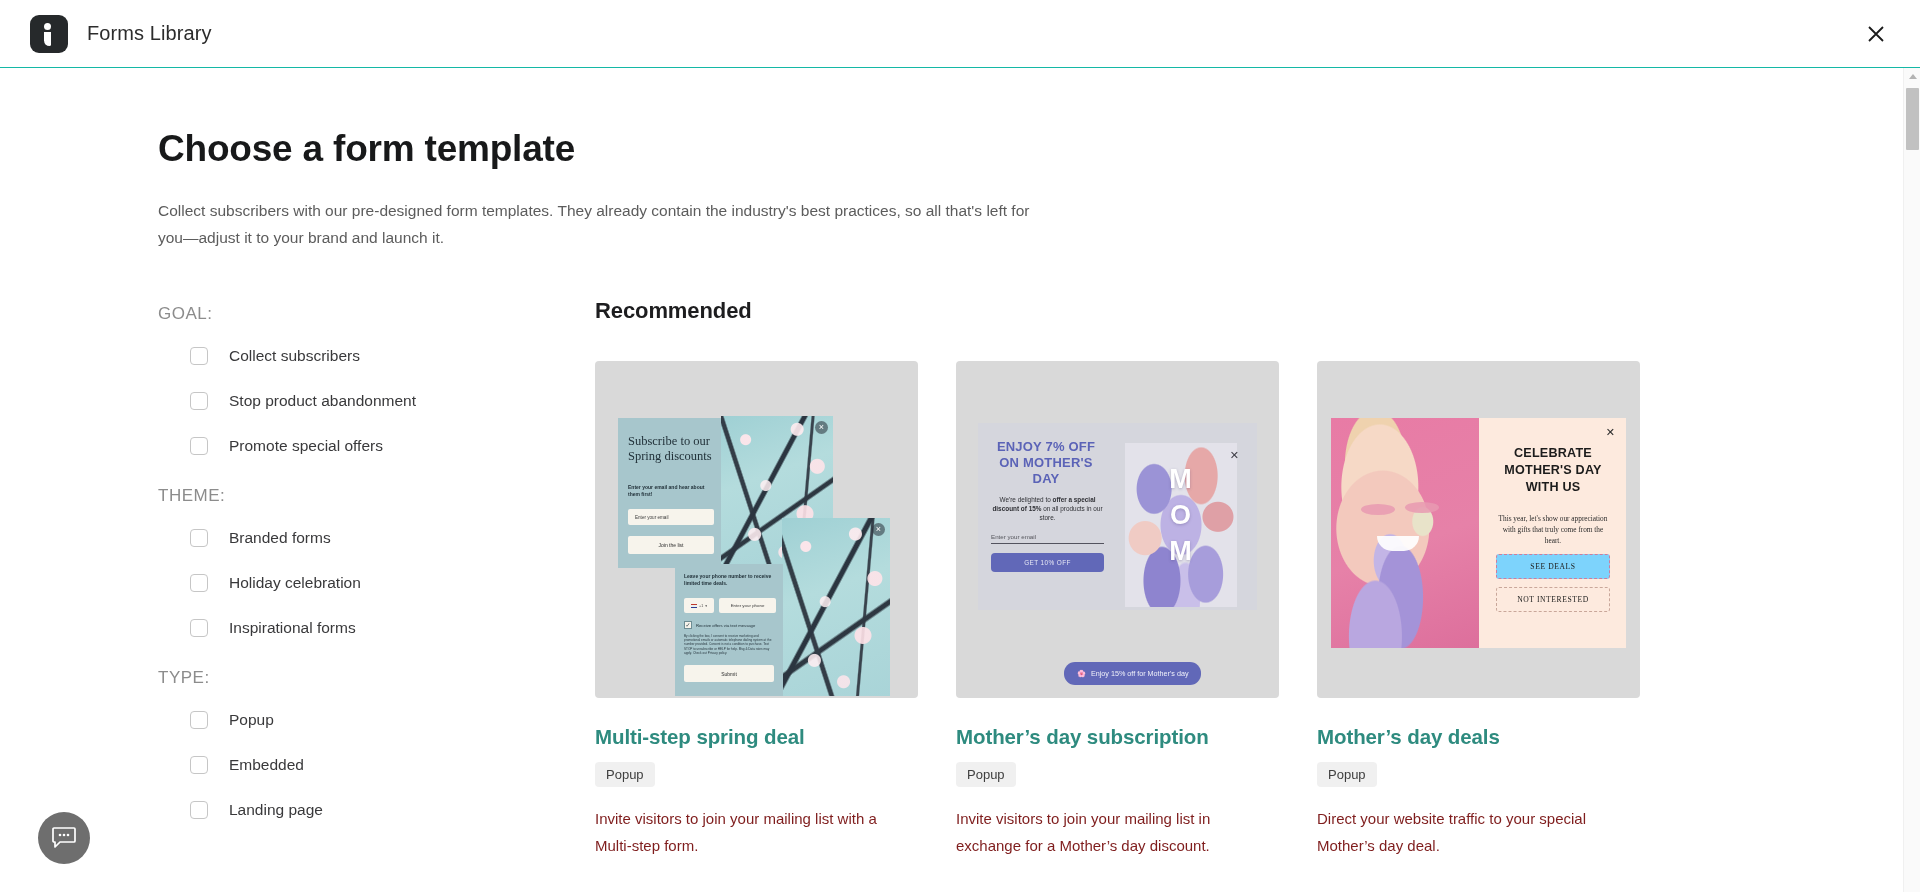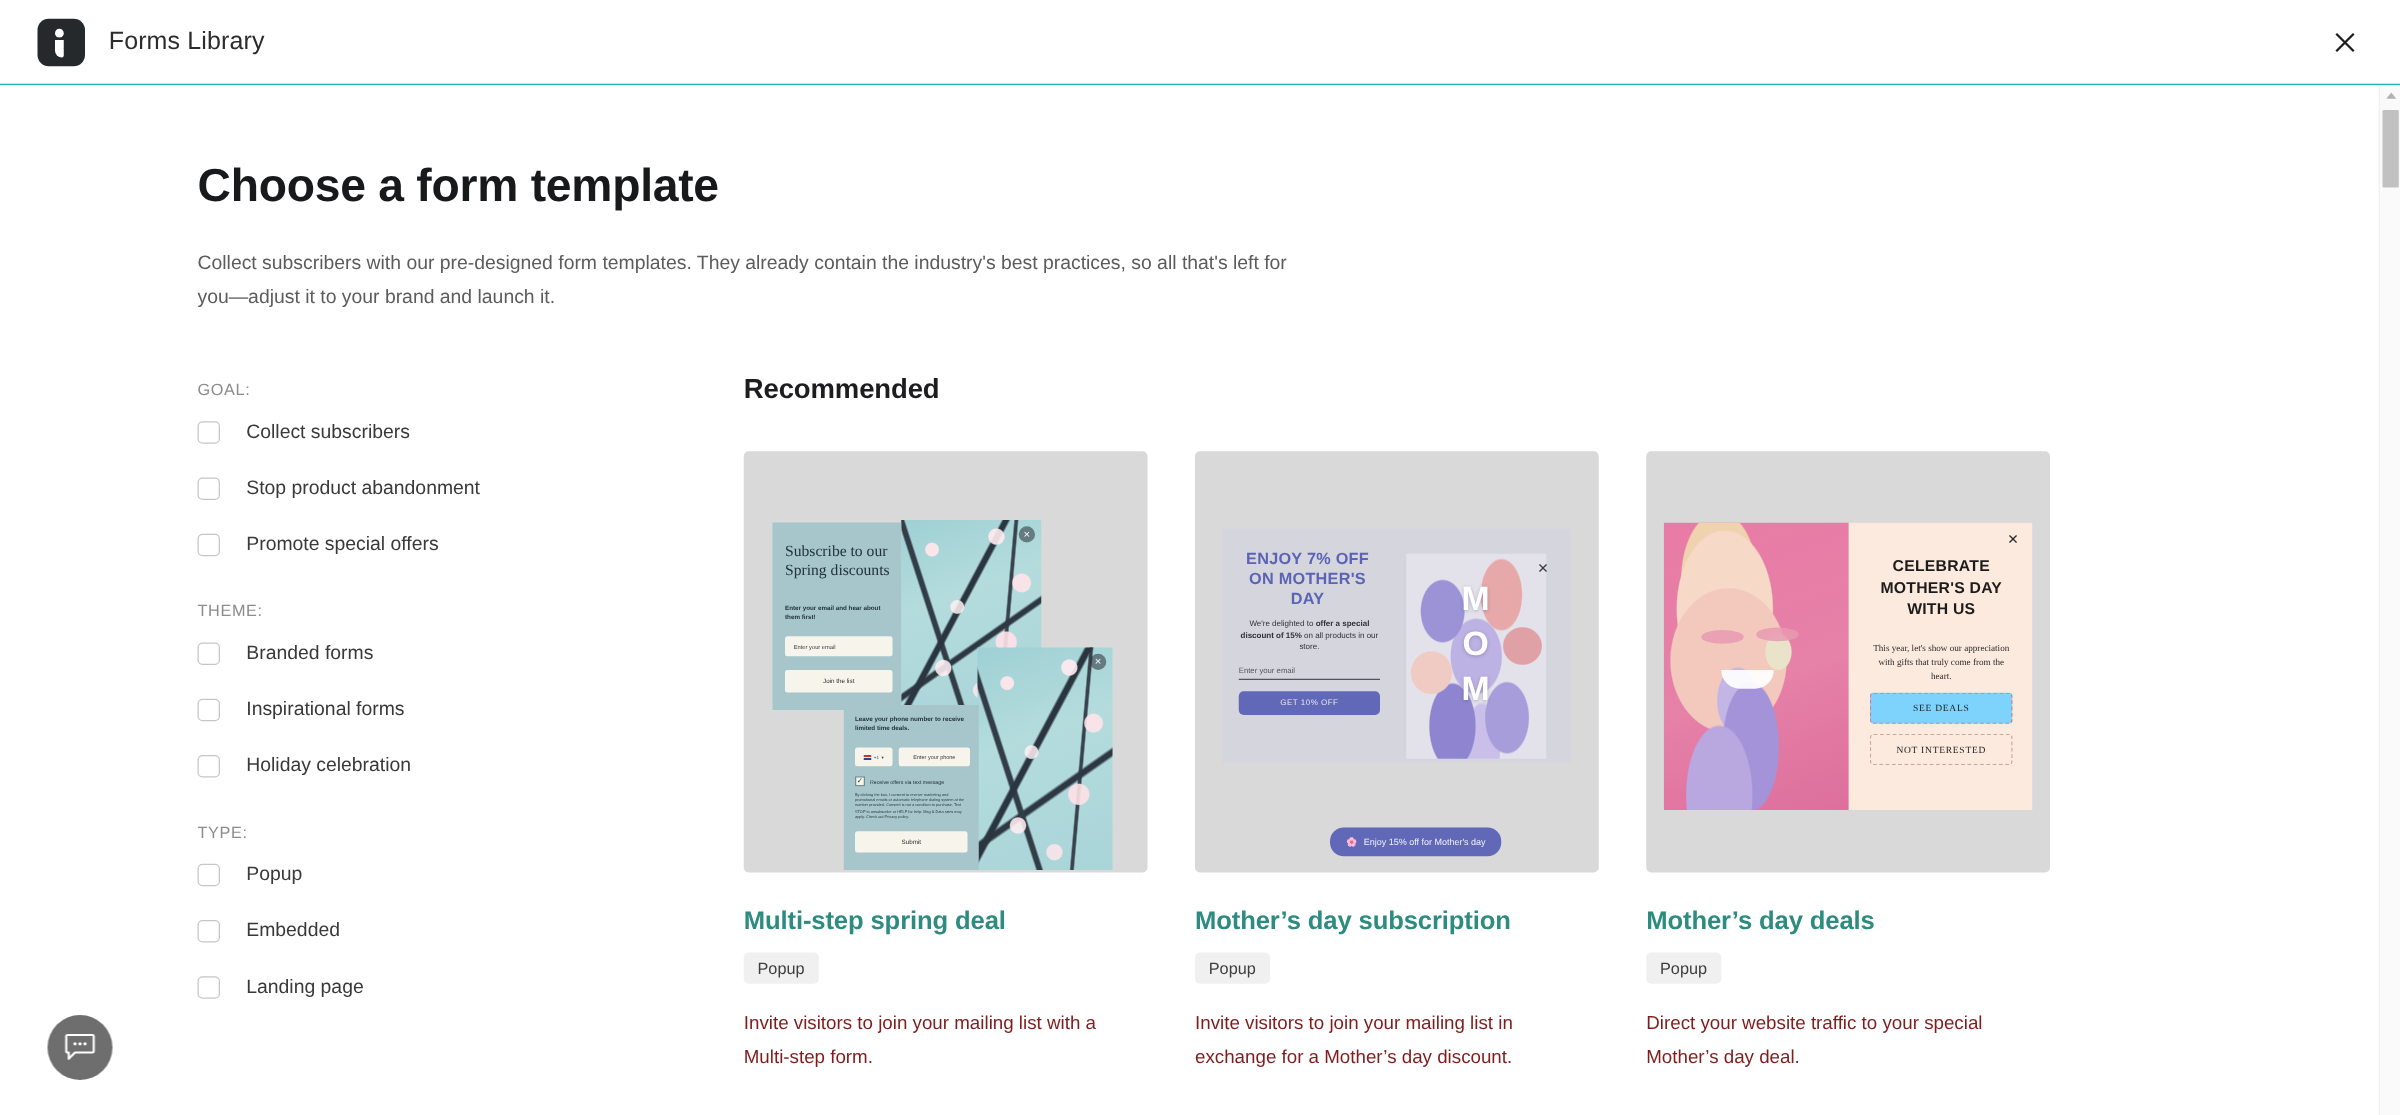--- a/index.html
+++ b/index.html
@@ -96,26 +96,26 @@
 
   .body-grid {
     display: flex;
     padding: 47px 0 0 158px;
   }
 
   
   .filters { width: 437px; flex: none; padding-top: 6px; }
   .filter-group { margin-bottom: 26px; }
   .filter-legend {
-    font-size: 13px; color: #8c8c8c;
+    font-size: 17px; color: #8c8c8c;
     letter-spacing: .5px; margin-bottom: 18px;
   }
   .filter-row {
-    display: flex; align-items: flex-start;
-    height: 28px; margin-bottom: 17px; cursor: pointer;
+    display: flex; align-items: center;
+    height: 28px; margin-bottom: 17px; cursor: pointer; margin-left: 32px;
   }
   .cbox {
     width: 18px; height: 18px; flex: none;
     border: 1px solid #c6c6c6; border-radius: 4px;
     background: #fff;
   }
   .filter-label {
     margin-left: 21px; font-size: 15.5px; color: #39393b;
   }
 
@@ -432,25 +432,25 @@
         </div>
 
         <div class="filter-group">
           <div class="filter-legend">THEME:</div>
           <label class="filter-row">
             <span class="cbox"></span>
             <span class="filter-label">Branded forms</span>
           </label>
           <label class="filter-row">
             <span class="cbox"></span>
+            <span class="filter-label">Holiday celebration</span>
+          </label>
+          <label class="filter-row">
+            <span class="cbox"></span>
             <span class="filter-label">Inspirational forms</span>
-          </label>
-          <label class="filter-row">
-            <span class="cbox"></span>
-            <span class="filter-label">Holiday celebration</span>
           </label>
         </div>
 
         <div class="filter-group">
           <div class="filter-legend">TYPE:</div>
           <label class="filter-row">
             <span class="cbox"></span>
             <span class="filter-label">Popup</span>
           </label>
           <label class="filter-row">

